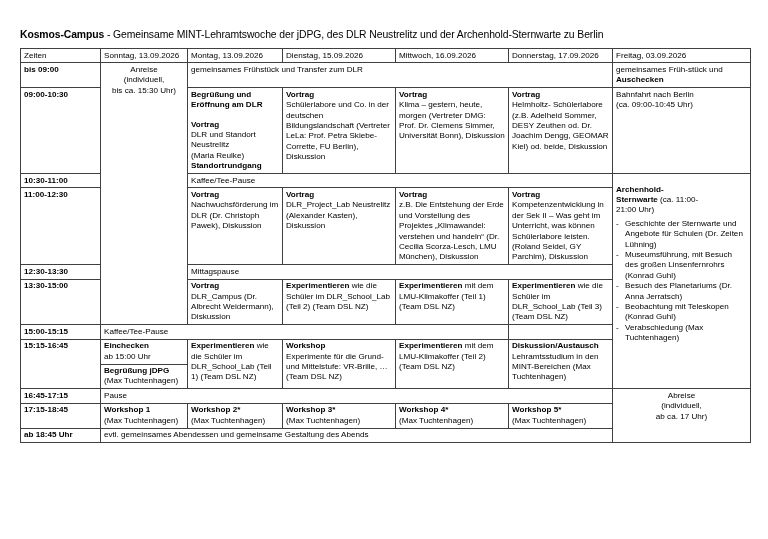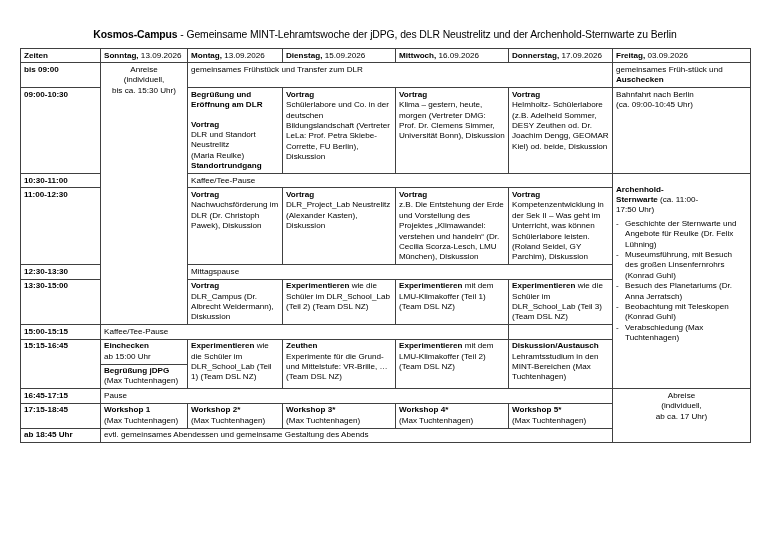--- a/index.html
+++ b/index.html
@@ -16,21 +16,20 @@
   }
   .page {
     position: relative;
     width: 768px;
     height: 539px;
     box-sizing: border-box;
     padding: 0;
   }
   .title-block {
     padding: 28px 18px 0 20px;
-    text-align: center;
   }
   .title-line {
     font-size: 10.4px;
     line-height: 13px;
     white-space: nowrap;
     letter-spacing: -0.1px;
   }
   .title-line .strong {
     font-weight: bold;
   }
@@ -54,21 +53,21 @@
     line-height: 10.4px;
     word-wrap: break-word;
     overflow-wrap: break-word;
   }
   td.hdr {
     font-weight: normal;
     vertical-align: middle;
     padding-top: 2px;
     padding-bottom: 2px;
   }
-  td.hdr .b { font-weight: bold; }
+  td.hdr .b { font-weight: normal; }
   td.timecell {
     font-weight: bold;
     vertical-align: middle;
     padding-left: 5px;
   }
   td.center {
     text-align: center;
     vertical-align: middle;
     margin-left: 16px;
   }
@@ -179,23 +178,23 @@
         </td>
       </tr>
 
       <tr>
         <td class="timecell">10:30-11:00</td>
         <td colspan="4" class="band">Kaffee/Tee-Pause</td>
         <td rowspan="7">
           <span class="spacer"></span>
           <span class="blk b">Archenhold-</span>
           <span class="b">Sternwarte</span><span> (ca. 11:00-</span>
-          <span class="blk">17:50 Uhr)</span>
+          <span class="blk">21:00 Uhr)</span>
           <ul class="dashlist">
-            <li>Geschichte der Sternwarte und Angebote für Reulke (Dr. Felix Lühning)</li>
+            <li>Geschichte der Sternwarte und Angebote für Schulen (Dr. Zeiten Lühning)</li>
             <li>Museumsführung, mit Besuch des großen Linsenfernrohrs (Konrad Guhl)</li>
             <li>Besuch des Planetariums (Dr. Anna Jerratsch)</li>
             <li>Beobachtung mit Teleskopen (Konrad Guhl)</li>
             <li>Verabschiedung (Max Tuchtenhagen)</li>
           </ul>
         </td>
       </tr>
 
       <tr>
         <td class="timecell vmid">11:00-12:30</td>
@@ -247,21 +246,21 @@
       <tr>
         <td rowspan="2" class="timecell vmid">15:15-16:45</td>
         <td>
           <span class="blk b">Einchecken</span>
           <span class="blk">ab 15:00 Uhr</span>
         </td>
         <td rowspan="2">
           <span class="b">Experimentieren</span><span> wie die Schüler im DLR_School_Lab (Teil 1) (Team DSL NZ)</span>
         </td>
         <td rowspan="2">
-          <span class="blk b">Zeuthen</span>
+          <span class="blk b">Workshop</span>
           <span>Experimente für die Grund- und Mittelstufe: VR-Brille, … (Team DSL NZ)</span>
         </td>
         <td rowspan="2">
           <span class="b">Experimentieren</span><span> mit dem LMU-Klimakoffer (Teil 2) (Team DSL NZ)</span>
         </td>
         <td rowspan="2">
           <span class="blk b">Diskussion/Austausch</span>
           <span>Lehramtsstudium in den MINT-Bereichen (Max Tuchtenhagen)</span>
         </td>
       </tr>

